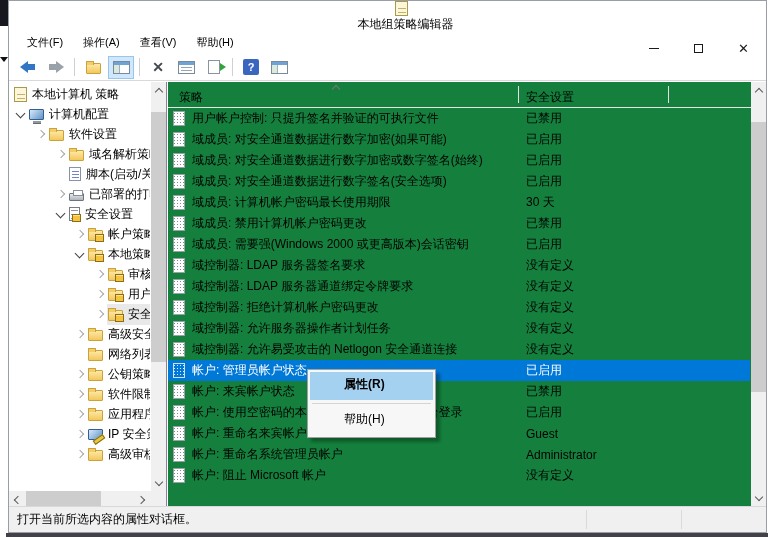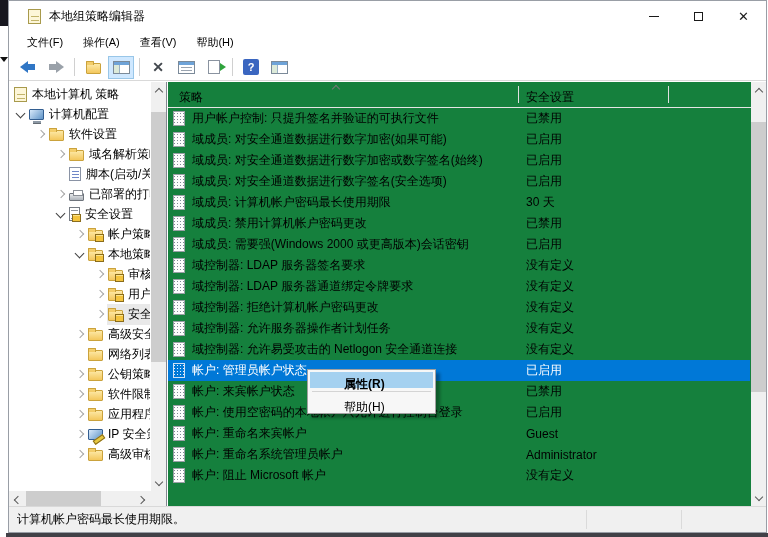--- a/index.html
+++ b/index.html
@@ -10,21 +10,21 @@
   body{position:relative;background:#fff;font-family:"Liberation Sans",sans-serif;color:#000;overflow:hidden;}
 
   
   .artifact-corner{position:absolute;left:0;top:0;width:8px;height:26px;background:#17171f;}
   .artifact-caret{position:absolute;left:0;top:57px;width:0;height:0;
     border-left:4px solid transparent;border-right:4px solid transparent;border-top:5px solid #101010;}
   .artifact-bottom{position:absolute;left:6px;right:0;bottom:0;height:4px;background:#414147;}
 
   
   .window{position:absolute;left:8px;top:0;width:759px;height:533px;border:1px solid #999ea6;background:#fff;}
-  .titlebar{height:30px;display:flex;align-items:center;padding-left:19px;}
+  .titlebar{height:30px;display:flex;align-items:center;padding-left:28px;flex-direction:column;}
   .title-text{font-size:12px;margin-left:8px;}
   .tb-controls{margin-left:auto;display:flex;height:30px;}
   .ctrl{width:45px;height:30px;display:flex;align-items:center;justify-content:center;}
   .glyph-min{width:10px;height:1px;background:#1a1a1a;}
   .glyph-max{width:9px;height:9px;border:1px solid #1a1a1a;}
   .glyph-close{font-size:13px;line-height:13px;color:#1a1a1a;}
 
   .menubar{height:23px;display:flex;align-items:center;padding-left:8px;font-size:11px;}
   .menu-top-item{padding:3px 10px;}
 
@@ -128,21 +128,21 @@
     background-image:radial-gradient(#e8f1fb 0.8px,transparent 0.9px);}
 
   
   .statusbar{position:absolute;left:0;right:0;bottom:0;height:26px;background:#f0f0f0;border-top:1px solid #d9d9d9;
     display:flex;align-items:center;font-size:12px;padding-left:8px;}
   .status-sep{position:absolute;top:3px;bottom:3px;width:1px;background:#dadada;}
 
   
   .context-menu{position:absolute;left:307px;top:369px;width:129px;background:#f7f7f7;border:1px solid #a0a0a0;
     box-shadow:4px 4px 3px rgba(0,0,0,0.30);padding:2px;z-index:10;}
-  .menu-item{height:16px;line-height:24px;padding-left:34px;font-size:12px;}
+  .menu-item{height:28px;line-height:24px;padding-left:34px;font-size:12px;}
   .menu-item.highlight{background:var(--menu-hl);}
   .menu-item.default{font-weight:bold;}
   .menu-sep{height:1px;background:#d4d4d4;margin:3px 2px;}
 </style>
 </head>
 <body>
 
 <div class="artifact-corner"></div>
 <div class="artifact-caret"></div>
 <div class="artifact-bottom"></div>
@@ -464,21 +464,21 @@
       <div class="sb list-vscroll">
         <div class="sb-btn sb-up" style="top:0;"></div>
         <div class="sb-thumb" style="left:0;width:15px;top:40px;height:270px;"></div>
         <div class="sb-btn sb-down" style="bottom:0;"></div>
       </div>
     </div>
 
   </div>
 
   <div class="statusbar">
-    <span>计算机帐户密码最长使用期限。</span>
+    <span>打开当前所选内容的属性对话框。</span>
     <span class="status-sep" style="left:577px;"></span>
     <span class="status-sep" style="left:672px;"></span>
   </div>
 
 </div>
 
 <div class="context-menu">
     <div class="menu-item highlight default">属性(R)</div>
     <div class="menu-sep"></div>
     <div class="menu-item">帮助(H)</div>

